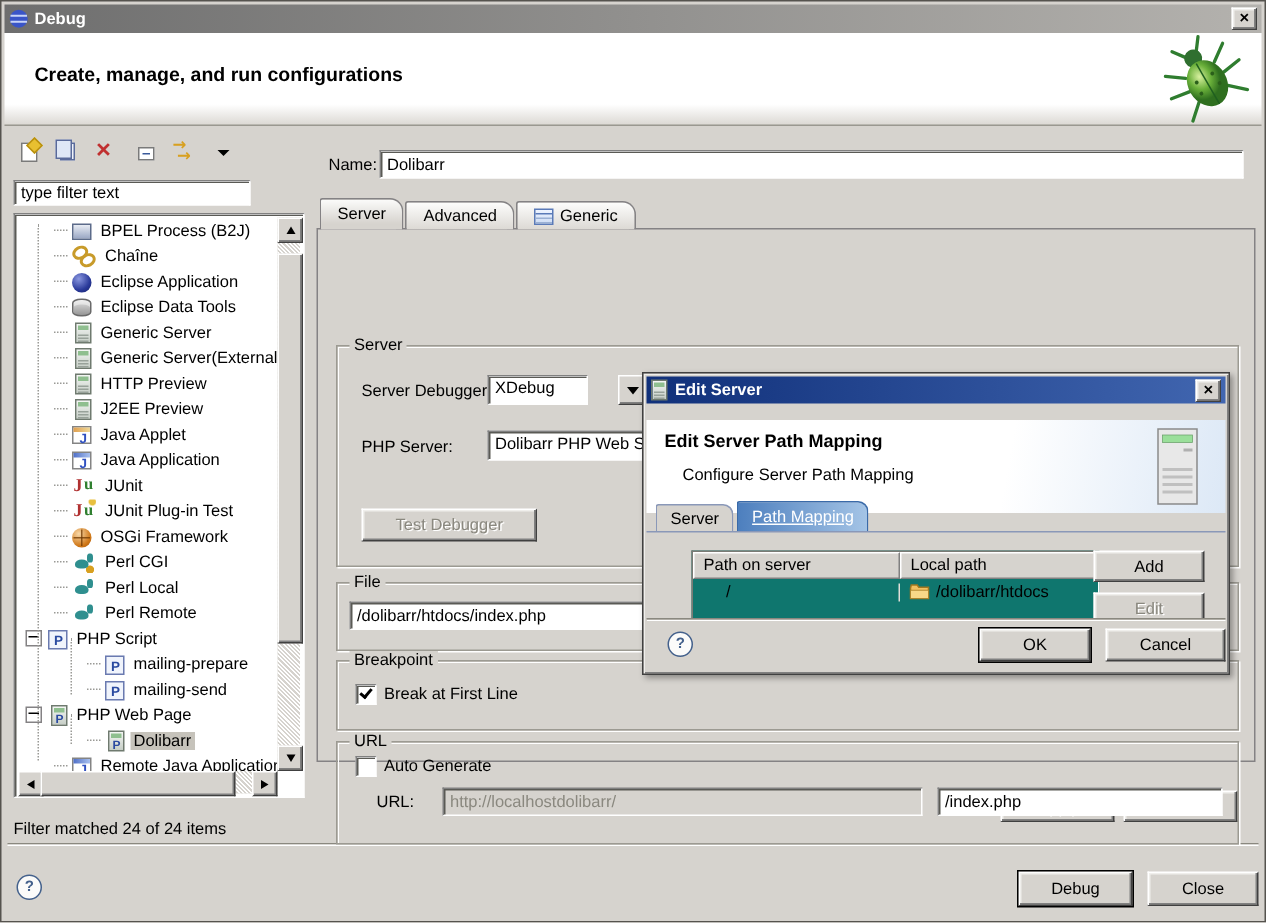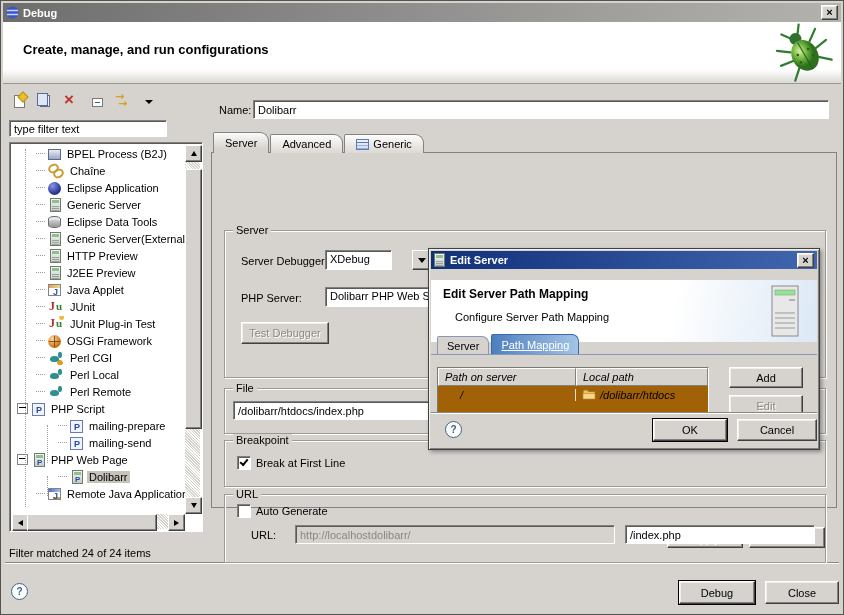--- a/index.html
+++ b/index.html
@@ -82,21 +82,21 @@
   .tab.active{height:20px;background:#d6d3ce;background:linear-gradient(#fbfbfa,#d6d3ce 80%);}
   .tabfolder{position:absolute;left:0;top:63px;width:626px;height:356px;border:1px solid #848284;box-sizing:border-box;z-index:1;background:#d6d3ce;}
 
   .g-server{left:12px;top:77px;width:600px;height:146px;}
   .lbl-debugger{position:absolute;left:16px;top:24px;}
   .combo-debugger{left:100px;top:19px;width:106px;}
   .lbl-phpserver{position:absolute;left:16px;top:61px;}
   .combo-phpserver{left:100px;top:56px;width:320px;}
   .btn-new{position:absolute;left:432px;top:56px;width:62px;height:21px;}
   .btn-configure{position:absolute;left:502px;top:56px;width:84px;height:21px;}
-  .btn-testdbg{position:absolute;left:16px;top:91px;width:88px;height:22px;}
+  .btn-testdbg{position:absolute;left:16px;top:108px;width:117px;height:22px;}
 
   .g-file{left:12px;top:235px;width:600px;height:44px;}
   .file-input{position:absolute;left:8px;top:12px;width:584px;height:19px;}
   .g-break{left:12px;top:287px;width:600px;height:45px;}
   .chkrow{position:absolute;display:flex;align-items:center;gap:5px;}
   .row-break{left:12px;top:15px;}
   .g-url{left:12px;top:341px;width:600px;height:67px;}
   .row-auto{left:12px;top:9px;}
   .lbl-url{position:absolute;left:26px;top:34px;}
   .url-base{position:absolute;left:70px;top:30px;width:320px;height:19px;}
@@ -119,22 +119,22 @@
   .dtitle .ttext{color:#fff;font-weight:bold;}
   .dheader{position:absolute;left:2px;top:31px;right:2px;height:62px;background:linear-gradient(100deg,#ffffff 62%,#dce8f6 100%);}
   .dheader h2{position:absolute;left:12px;top:7px;margin:0;font-size:12px;font-weight:bold;}
   .dheader .sub{position:absolute;left:24px;top:31px;}
   .server-art{position:absolute;right:14px;top:4px;}
   .dtabs{position:absolute;left:8px;top:86px;display:flex;align-items:flex-end;height:19px;z-index:2;}
   .dtab{height:17px;display:flex;align-items:center;padding:0 9px;border:1px solid #8a98b8;border-bottom:none;
      border-radius:2px 7px 0 0;background:#d6d3ce;margin-right:2px;}
   .dtab.active{height:19px;background:linear-gradient(90deg,#4d7fbe,#a4c4e6);color:#fff;text-decoration:underline;border-color:#3a6aa8;}
   .dtabline{position:absolute;left:2px;right:2px;top:105px;height:1px;background:#8a98b8;}
-  .map-table{position:absolute;left:8px;top:118px;width:272px;height:47px;background:#a16207;
-     border:1px solid;border-color:#7a7a74 #ffffff #ffffff #7a7a74;box-sizing:border-box;font-style:italic;}
+  .map-table{position:absolute;left:32px;top:118px;width:272px;height:47px;background:#0f766e;
+     border:1px solid;border-color:#7a7a74 #ffffff #ffffff #7a7a74;box-sizing:border-box;}
   .map-head{display:flex;height:18px;}
   .th{box-sizing:border-box;background:#d6d3ce;border:1px solid;border-color:#ffffff #808080 #808080 #ffffff;
      padding:2px 6px;white-space:nowrap;overflow:hidden;}
   .th.c1{width:138px;} .th.c2{width:132px;}
   .map-row{display:flex;height:17px;align-items:center;}
   .td{box-sizing:border-box;white-space:nowrap;overflow:hidden;display:flex;align-items:center;gap:4px;}
   .td.c1{width:138px;padding-left:22px;border-right:1px solid #e0ded8;}
   .td.c2{width:132px;padding-left:6px;}
   .btn-add{position:absolute;left:300px;top:118px;width:74px;height:21px;}
   .btn-edit{position:absolute;left:300px;top:146px;width:74px;height:21px;z-index:1;}
@@ -278,52 +278,58 @@
           </div>
           <div class="tree-row level-1" data-name="tree-item">
 
             <span class="dash"></span>
             <span class="gi gi-eclipse-app" data-name="eclipse-app-icon"></span>
             <span class="label">Eclipse Application</span>
           </div>
           <div class="tree-row level-1" data-name="tree-item">
 
             <span class="dash"></span>
+            <span class="gi gi-database" data-name="database-icon"></span>
+            <span class="label">Eclipse Data Tools</span>
+          </div>
+          <div class="tree-row level-1" data-name="tree-item">
+
+            <span class="dash"></span>
             <span class="gi gi-server" data-name="server-icon"></span>
             <span class="label">Generic Server</span>
           </div>
           <div class="tree-row level-1" data-name="tree-item">
 
             <span class="dash"></span>
-            <span class="gi gi-database" data-name="database-icon"></span>
-            <span class="label">Eclipse Data Tools</span>
-          </div>
-          <div class="tree-row level-1" data-name="tree-item">
-
-            <span class="dash"></span>
             <span class="gi gi-server" data-name="server-icon"></span>
             <span class="label">Generic Server(External La</span>
           </div>
           <div class="tree-row level-1" data-name="tree-item">
 
             <span class="dash"></span>
             <span class="gi gi-server" data-name="server-icon"></span>
             <span class="label">HTTP Preview</span>
           </div>
           <div class="tree-row level-1" data-name="tree-item">
 
             <span class="dash"></span>
             <span class="gi gi-server" data-name="server-icon"></span>
             <span class="label">J2EE Preview</span>
           </div>
           <div class="tree-row level-1" data-name="tree-item">
 
             <span class="dash"></span>
             <span class="gi gi-java-applet" data-name="java-applet-icon"></span>
             <span class="label">Java Applet</span>
+          </div>
+          <div class="tree-row level-1" data-name="tree-item">
+
+            <span class="dash"></span>
+            <span class="gi gi-java-app" data-name="java-app-icon"></span>
+            <span class="label">Java Application</span>
           </div>
           <div class="tree-row level-1" data-name="tree-item">
 
             <span class="dash"></span>
             <span class="gi gi-junit" data-name="junit-icon"></span>
             <span class="label">JUnit</span>
           </div>
           <div class="tree-row level-1" data-name="tree-item">
 
             <span class="dash"></span>

